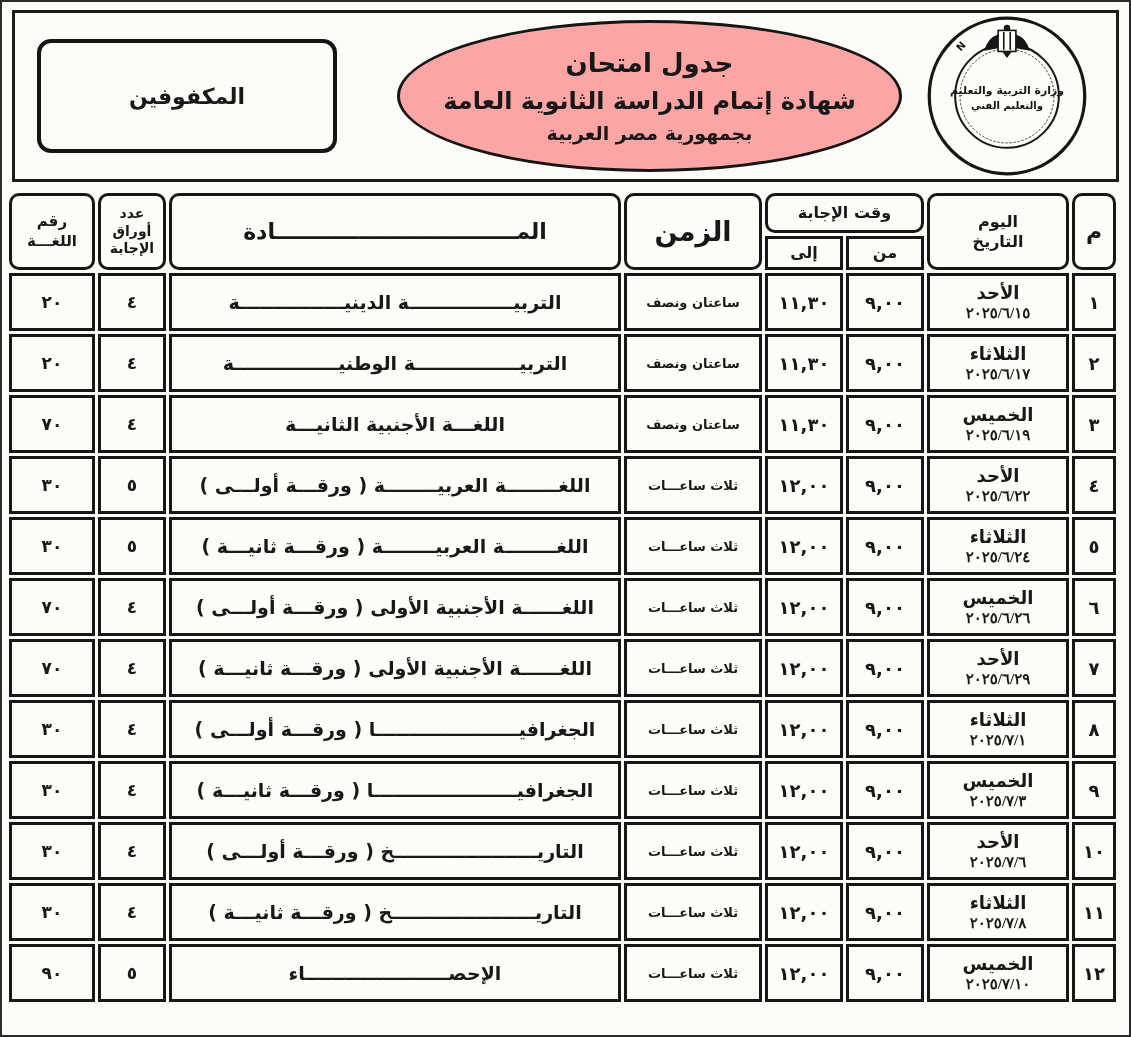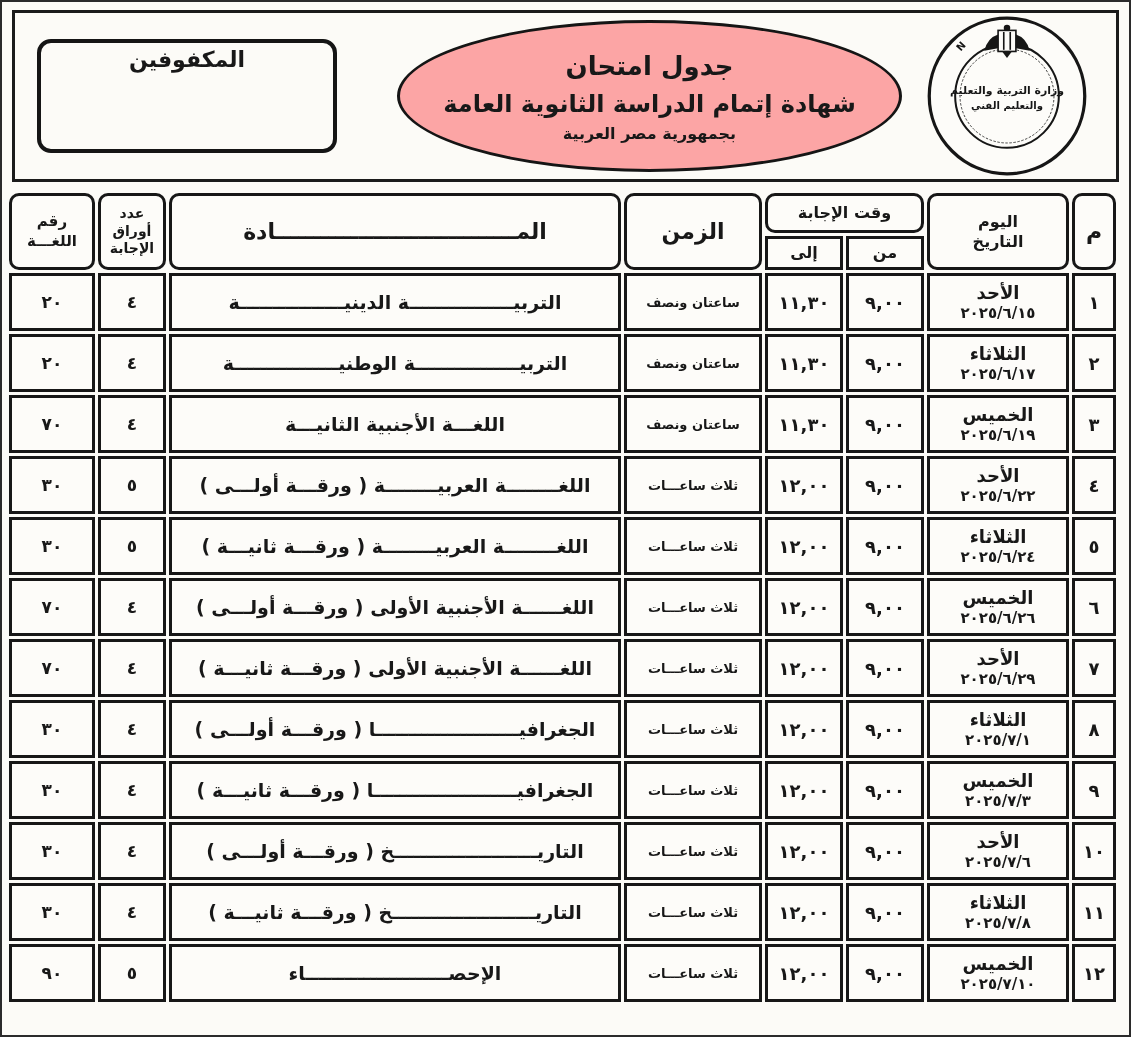--- a/index.html
+++ b/index.html
@@ -16,49 +16,49 @@
   }
   .seal{flex:0 0 auto;width:162px;height:162px;}
   .title-ellipse{
     box-sizing:border-box;width:505px;height:152px;border:3px solid #151515;
     border-radius:50%;display:flex;flex-direction:column;justify-content:center;
     text-align:center;font-weight:bold;line-height:1.5;background:#fca5a5;
     margin-left:36px;
   }
   .title-ellipse .t1{font-size:26px;}
   .title-ellipse .t2{font-size:24px;}
-  .title-ellipse .t3{font-size:16px;}
+  .title-ellipse .t3{font-size:19px;}
   .info-box{
     box-sizing:border-box;width:300px;height:114px;border:4px solid #151515;
-    border-radius:14px;display:flex;flex-direction:row;justify-content:center;
+    border-radius:14px;display:flex;flex-direction:column;justify-content:center;
     text-align:center;font-weight:bold;font-size:22px;line-height:1.5;
     background:#fcfbf7;
   }
   
   table.schedule{
     width:100%;margin-top:8px;border-collapse:separate;border-spacing:3px;
     table-layout:fixed;direction:rtl;
   }
   .schedule th,.schedule td{
     box-sizing:border-box;border:3px solid #171717;background:#fdfcf9;
     text-align:center;vertical-align:middle;font-weight:bold;padding:1px 3px;
     overflow:hidden;white-space:nowrap;
   }
   .schedule thead tr.hr1 th{height:40px;border-radius:10px;}
   .schedule thead tr.hr2 th{height:34px;}
   .schedule tbody td{height:58px;}
   .h-num{font-size:22px;}
   .h-day,.h-atime,.h-from,.h-to{font-size:16px;line-height:1.25;}
-  .h-dur{font-size:22px;}
+  .h-dur{font-size:27px;}
   .h-subj{font-size:22px;}
   .h-sheets{font-size:14px;line-height:1.25;}
   .h-form{font-size:15px;line-height:1.3;}
   .c-num{font-size:18px;}
   .c-day .day{font-size:18px;line-height:1.2;}
-  .c-day .date{font-size:15px;line-height:1.2;}
+  .c-day .date{font-size:15px;line-height:1.2;font-family:Liberation Serif, serif;}
   .c-time{font-size:18px;}
   .c-dur{font-size:13px;}
   .c-subj{font-size:19px;}
   .c-sheets,.c-form{font-size:17px;}
 </style>
 </head>
 <body>
 
 <div class="page" lang="ar" dir="rtl">
 

